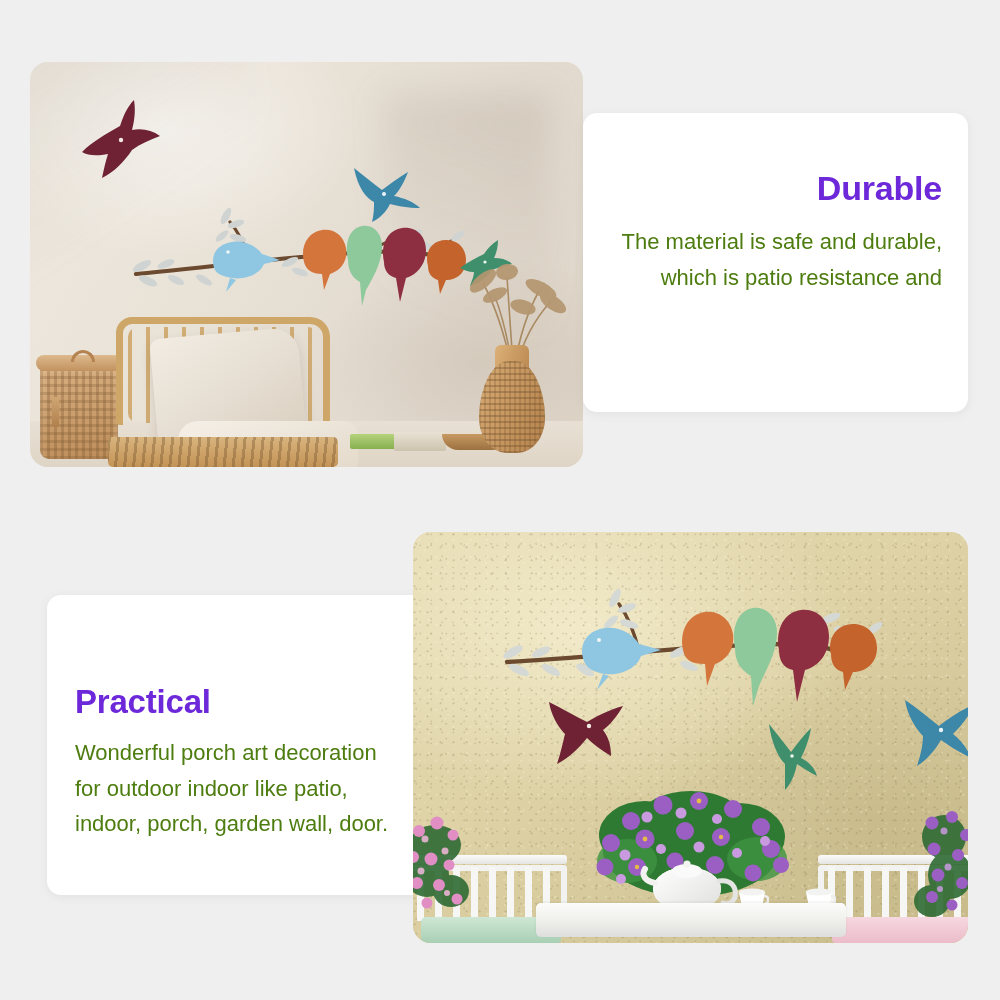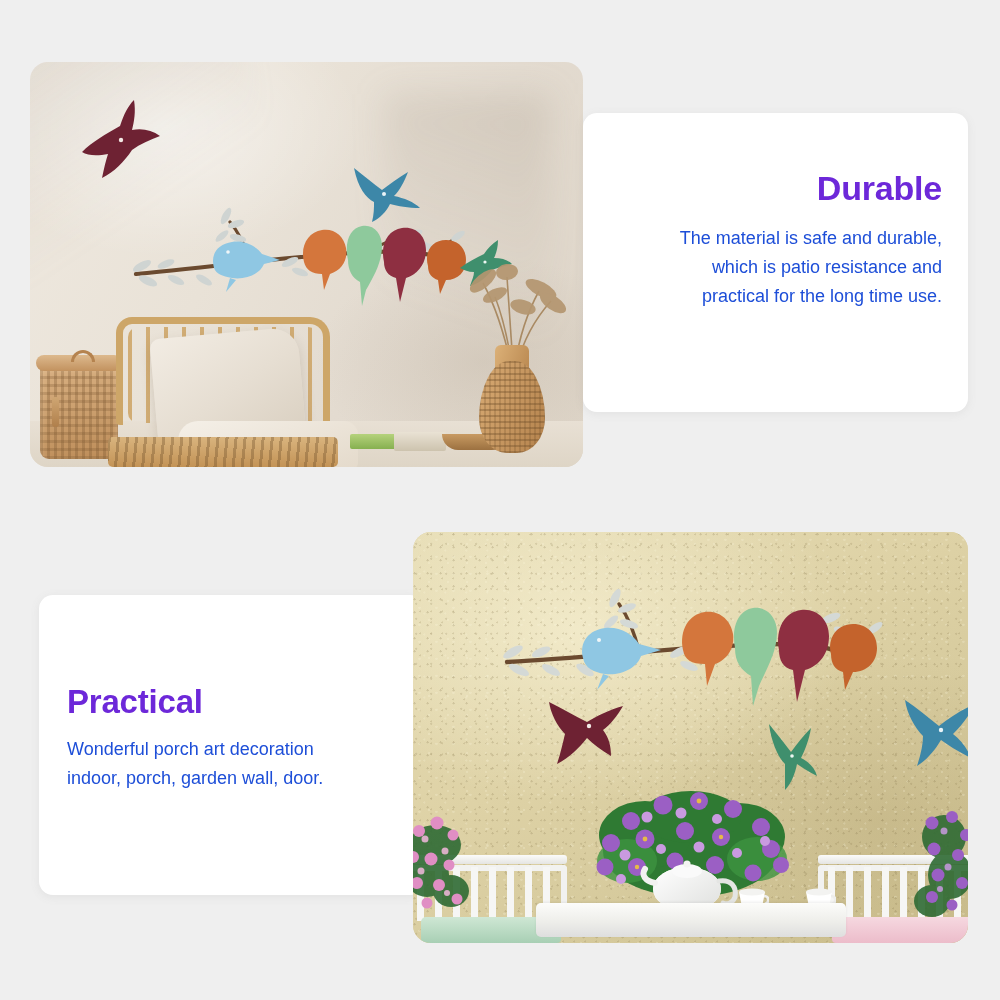--- a/index.html
+++ b/index.html
@@ -285,39 +285,39 @@
   }
 
   #card-durable {
     left: 583px; top: 113px;
     width: 385px; height: 299px;
     padding: 56px 26px 0 34px;
     text-align: right;
   }
 
   #card-practical {
-    left: 39px; top: 595px;
+    left: 47px; top: 595px;
     width: 385px; height: 300px;
     padding: 88px 30px 15px 28px;
     text-align: left;
   }
 
   .card-title {
     font-size: 34px;
     font-weight: bold;
     color: #6d28d9;
     letter-spacing: -0.2px;
     margin-bottom: 16px;
   }
   #card-practical .card-title { font-size: 33px; margin-bottom: 14px; }
 
   .card-body {
-    font-size: 18px;
+    font-size: 22px;
     line-height: 1.62;
-    color: #1d4ed8;
+    color: #4d7c0f;
     font-weight: 400;
   }
   .card-body .line { display: block; }
 </style>
 </head>
 <body>
 
 <div class="stage">
 
   <div class="photo" id="photo-indoor">
@@ -419,28 +419,28 @@
       <div class="vase-neck"></div>
       <div class="vase-body"></div>
     </div>
   </div>
 
   <div class="text-card" id="card-durable">
     <div class="card-title">Durable</div>
     <div class="card-body">
       <span class="line">The material is safe and durable,</span>
       <span class="line">which is patio resistance and</span>
-      <span class="line">practical for the long time use.</span>
     </div>
   </div>
 
   <div class="text-card" id="card-practical">
     <div class="card-title">Practical</div>
     <div class="card-body">
       <span class="line">Wonderful porch art decoration</span>
+      <span class="line">for outdoor indoor like patio,</span>
       <span class="line">indoor, porch, garden wall, door.</span>
     </div>
   </div>
 
   <div class="photo" id="photo-outdoor">
     <div class="stucco"></div>
     <div class="stucco-grain"></div>
 
     <div class="wallart" id="wallart-outdoor">
       <svg viewBox="0 0 420 200" width="420" height="200">

